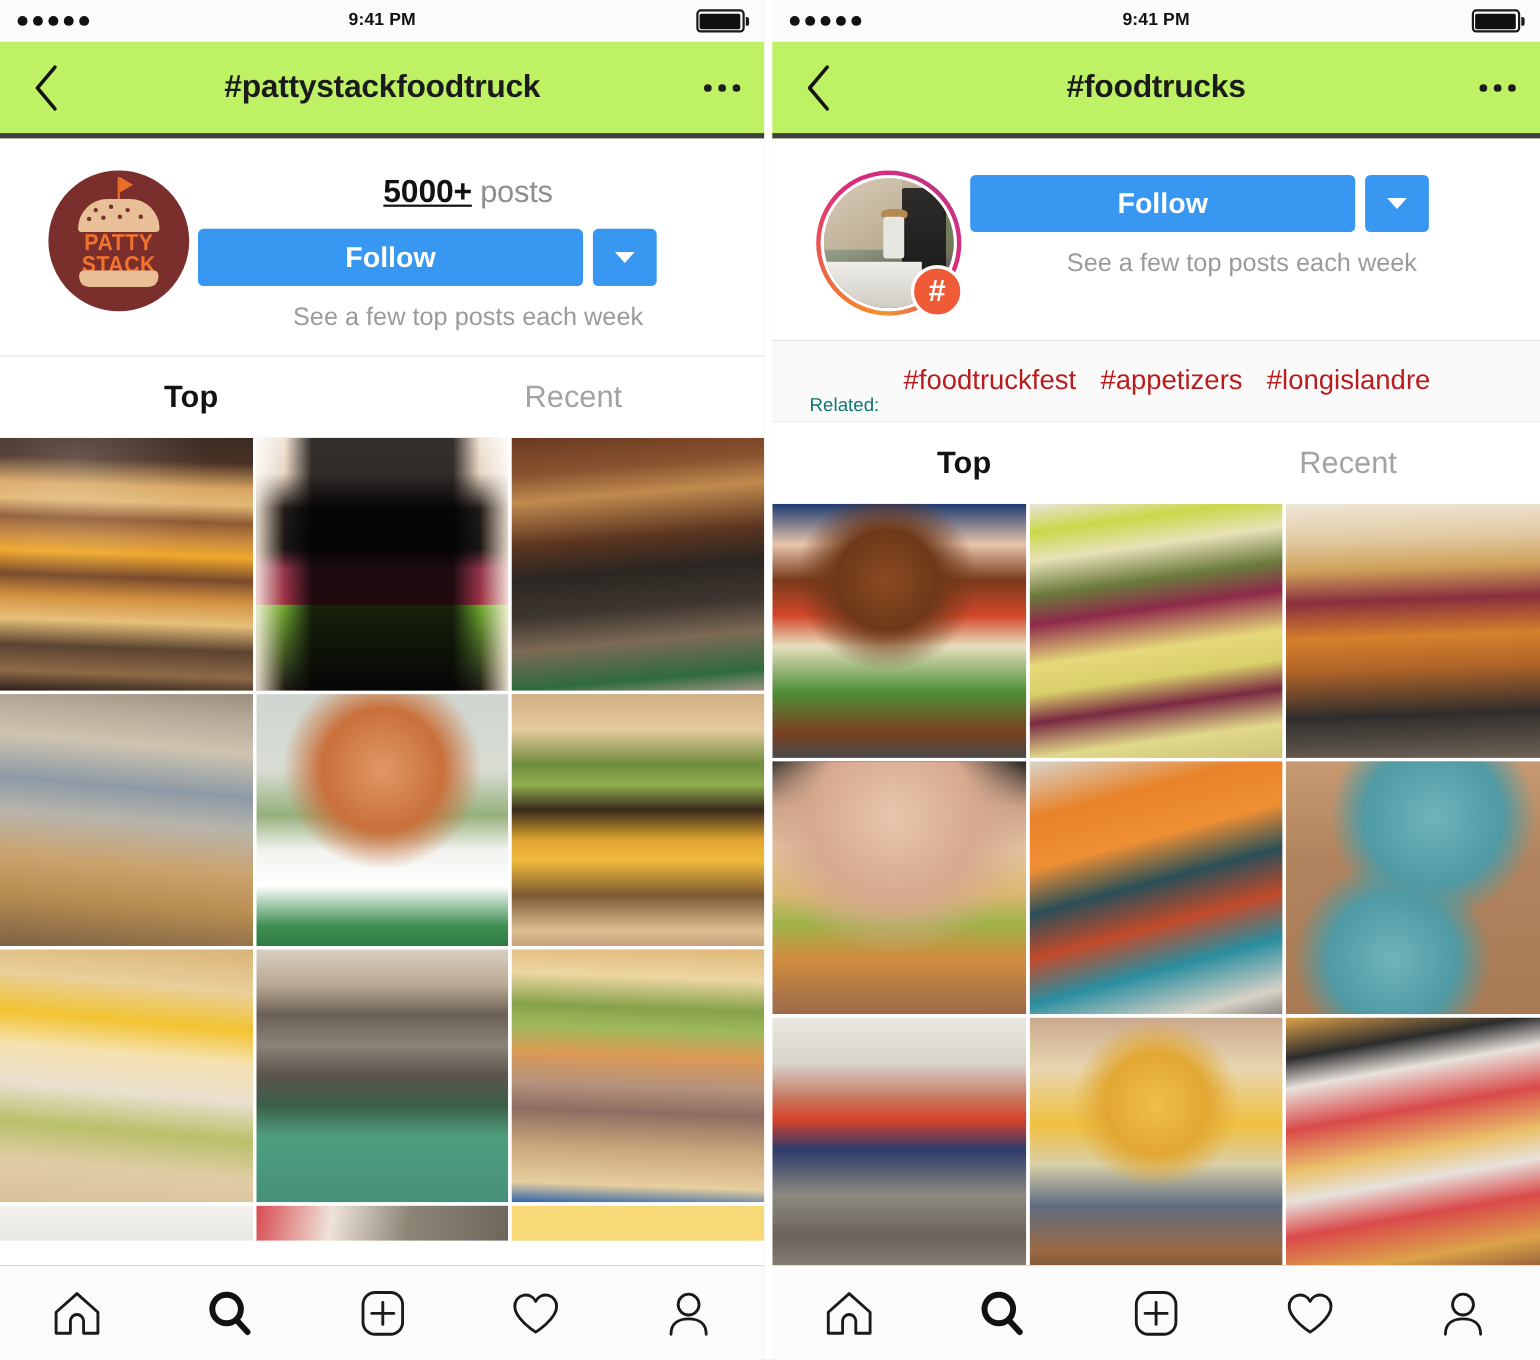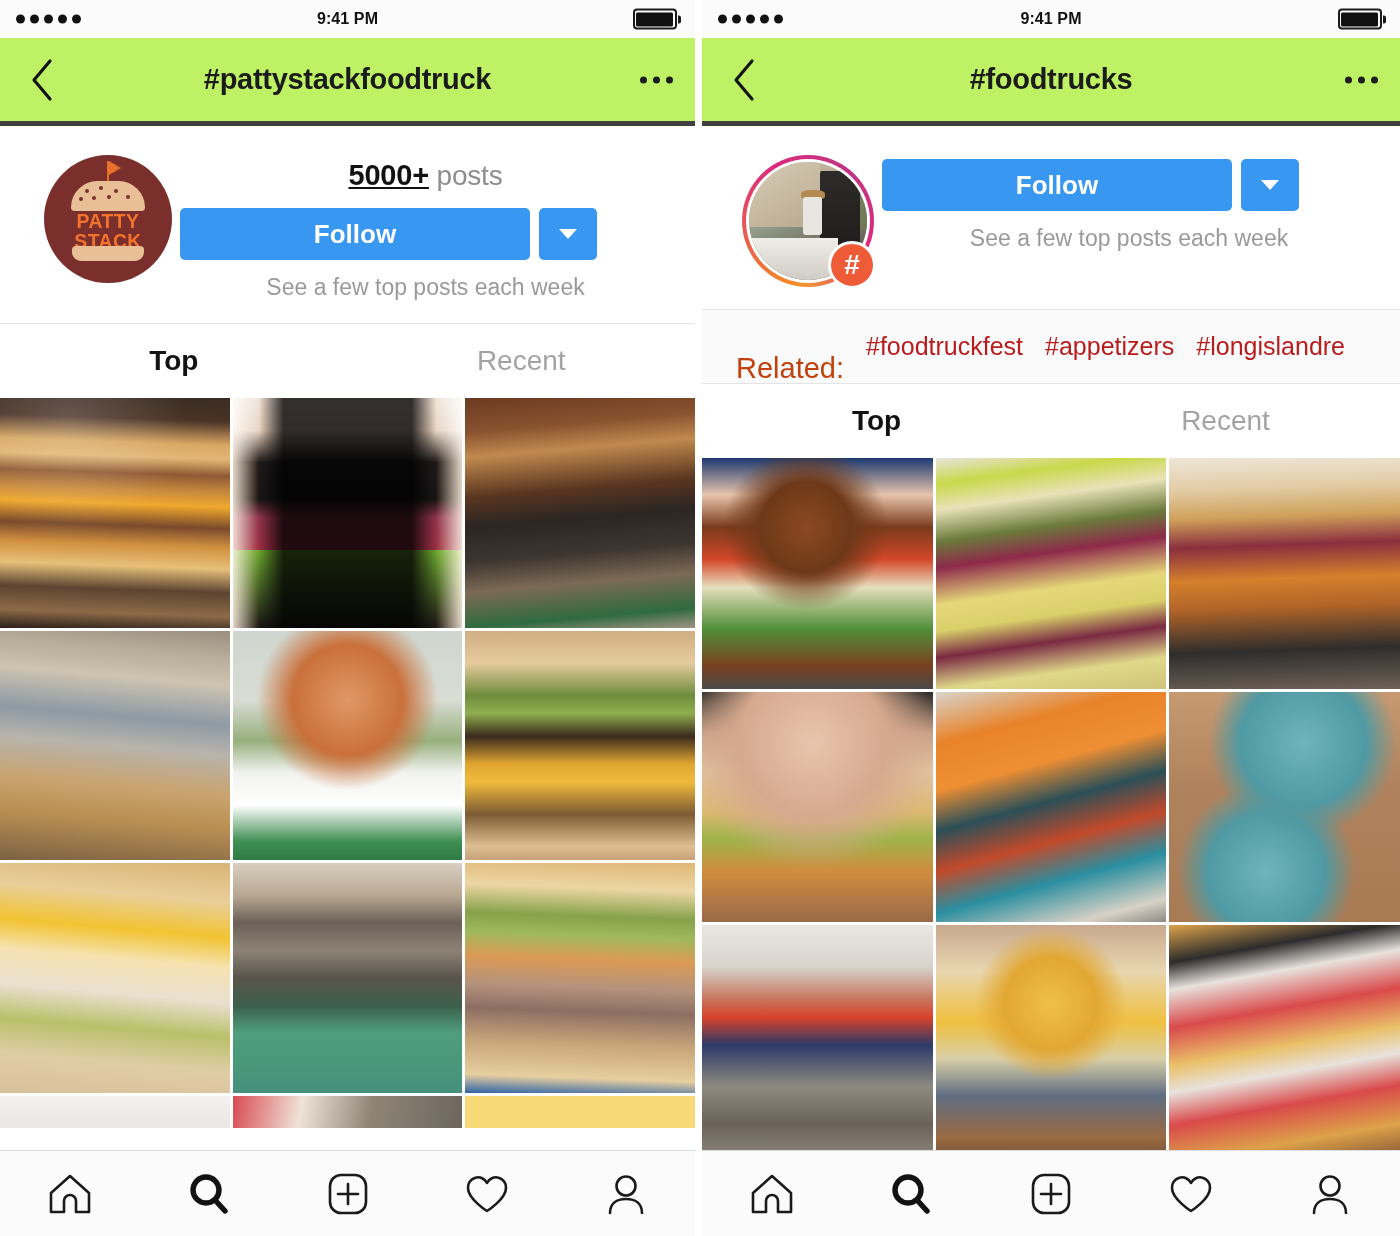--- a/index.html
+++ b/index.html
@@ -108,21 +108,21 @@
   .caret{ width:58px; height:52px; background:#3897f0; border-radius:5px;
           display:flex; align-items:center; justify-content:center; border:none; cursor:pointer; }
   .caret span{ width:0;height:0;border-left:9px solid transparent;border-right:9px solid transparent;
                border-top:10px solid #fff; display:block; }
   .subnote{ font-size:23px; color:#9a9a9a; margin-top:14px; }
 
   
   .related{ flex:0 0 auto; background:#fafafa; border-bottom:1px solid #e4e4e4;
             height:74px; display:flex; align-items:center; padding:0 0 0 34px;
             white-space:nowrap; overflow:hidden; gap:22px; }
-  .related .lbl{ font-size:29px; color:#c2410c;margin-top:44px; }
+  .related .lbl{ font-size:17px; color:#0f766e;margin-top:44px; }
   .related .tag{ font-size:25px; color:#b91c1c; }
 
   
   .tabs{ flex:0 0 74px; height:74px; background:#ffffff; display:flex; }
   .tab{ flex:1; display:flex; align-items:center; justify-content:center;
         font-size:28px; cursor:pointer; }
   .tab.active{ color:#121212; font-weight:600; }
   .tab.inactive{ color:#a3a3a3; font-weight:400; }
 
   

